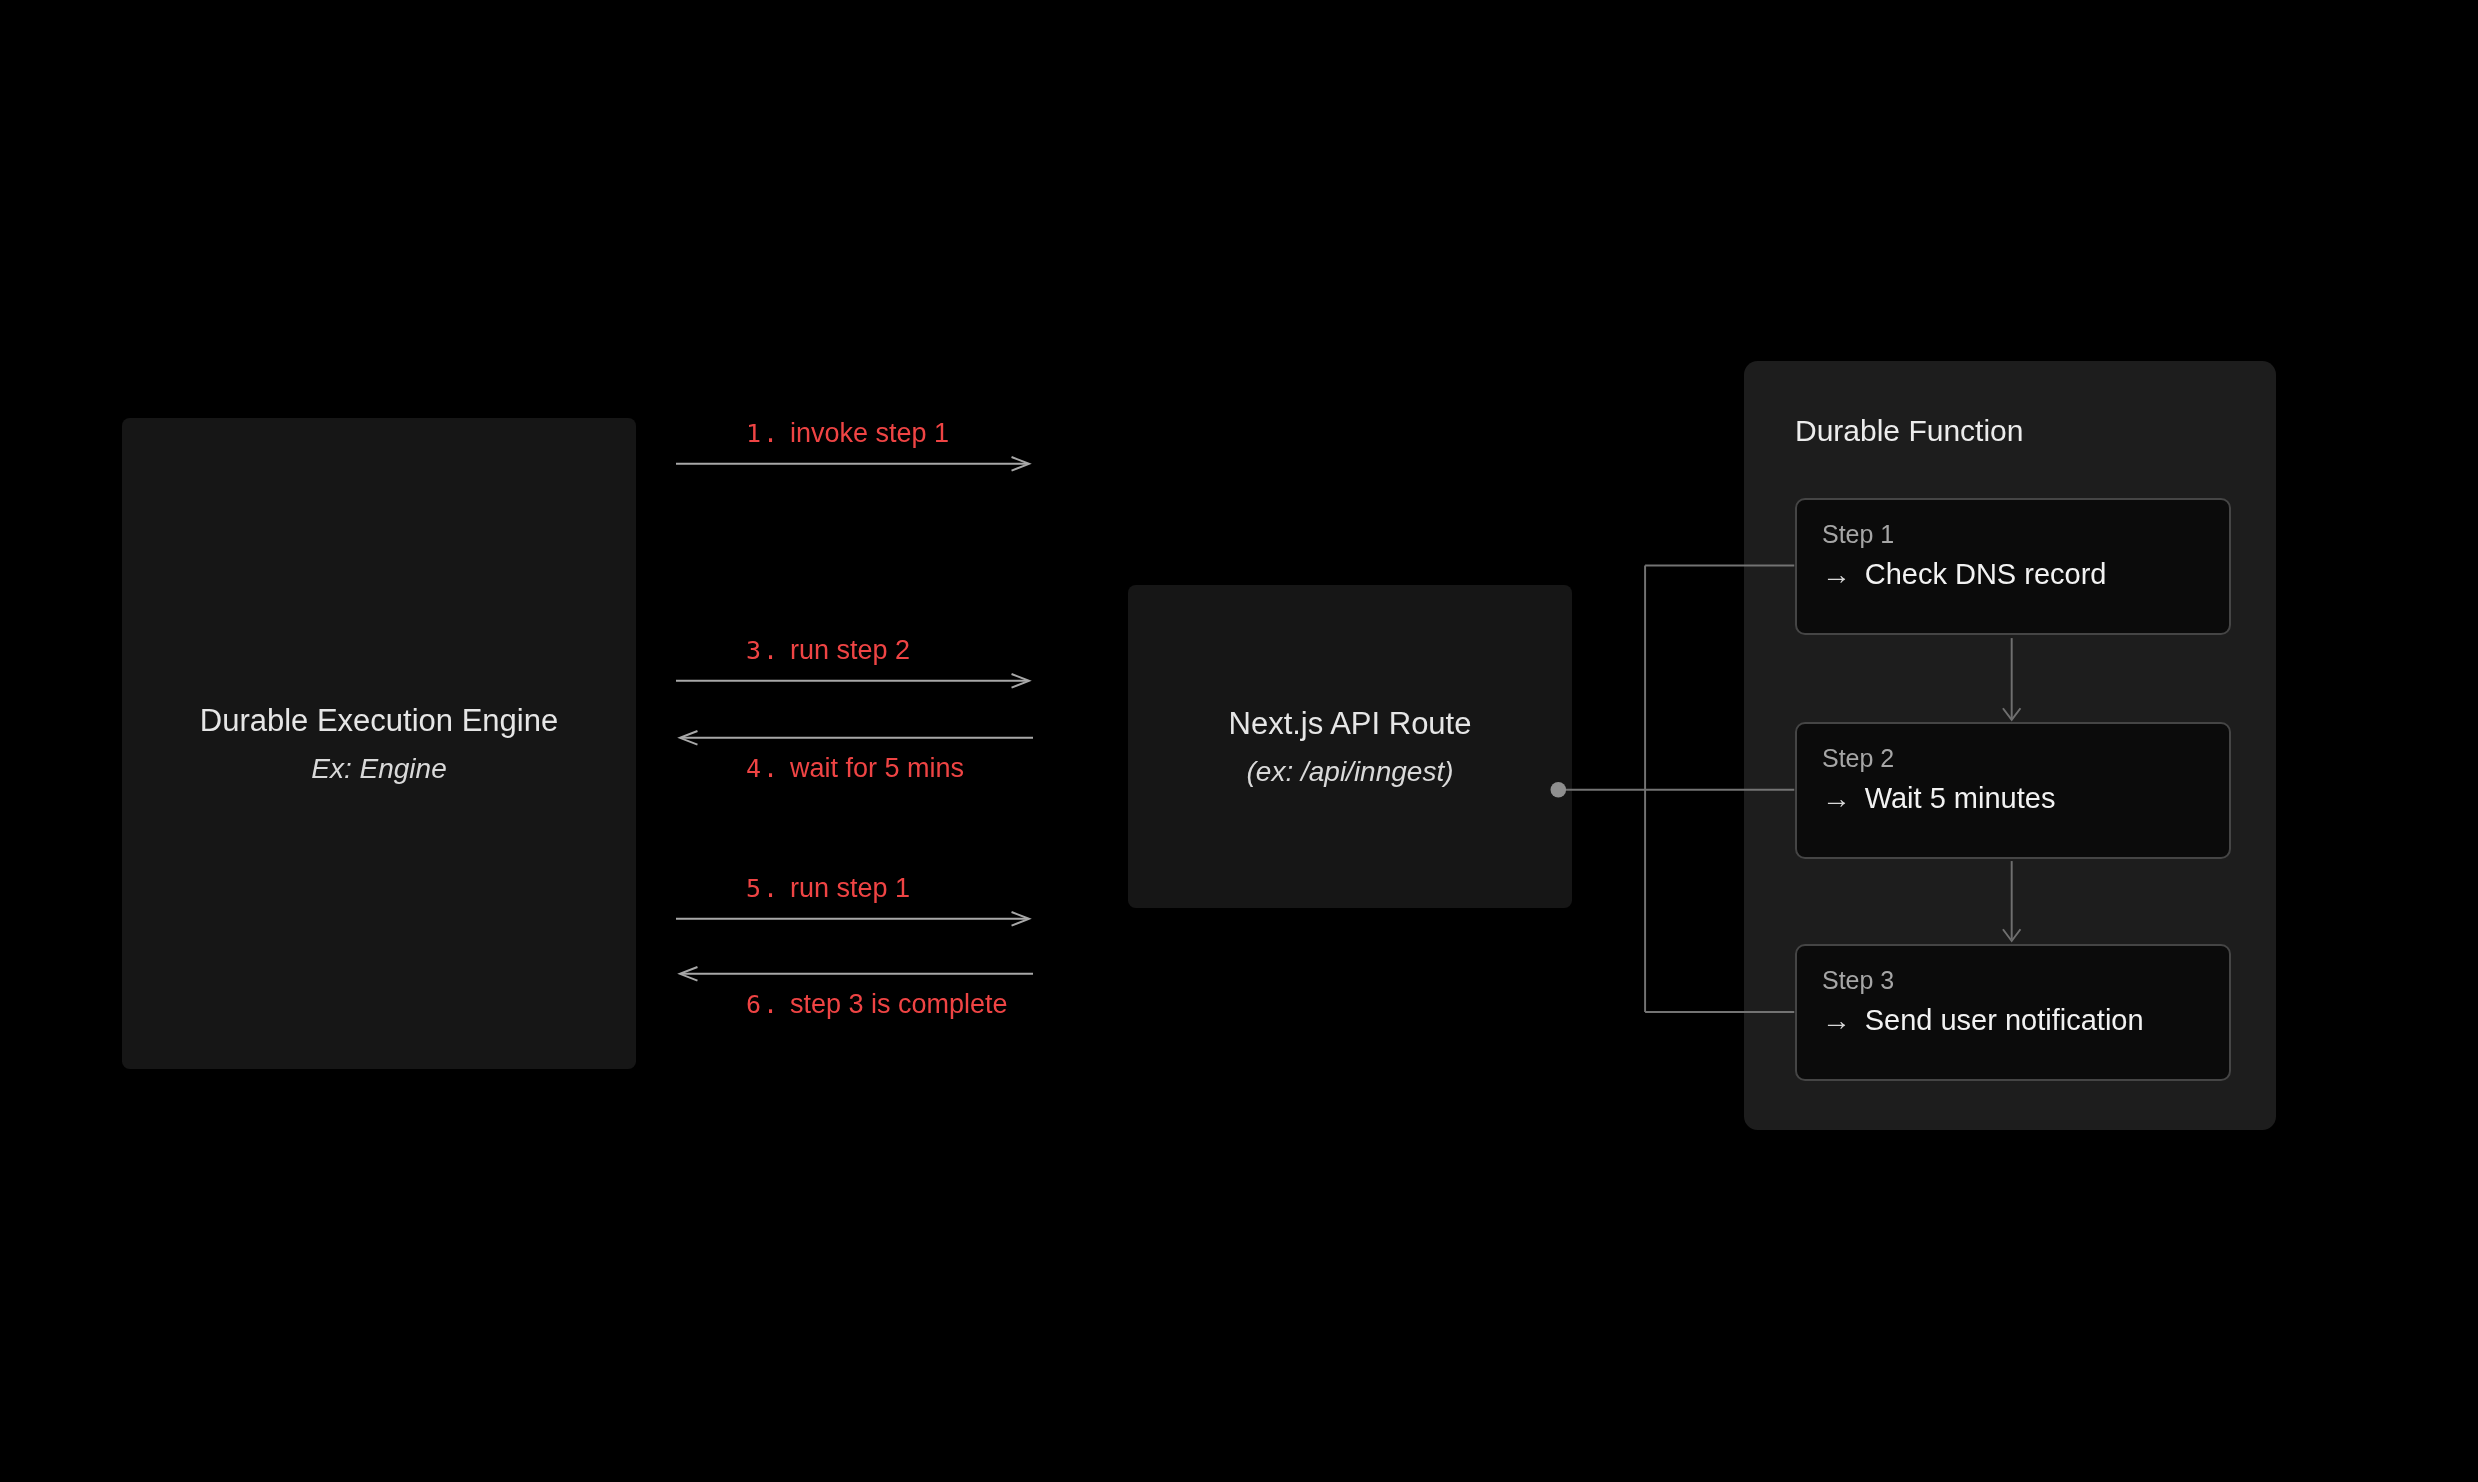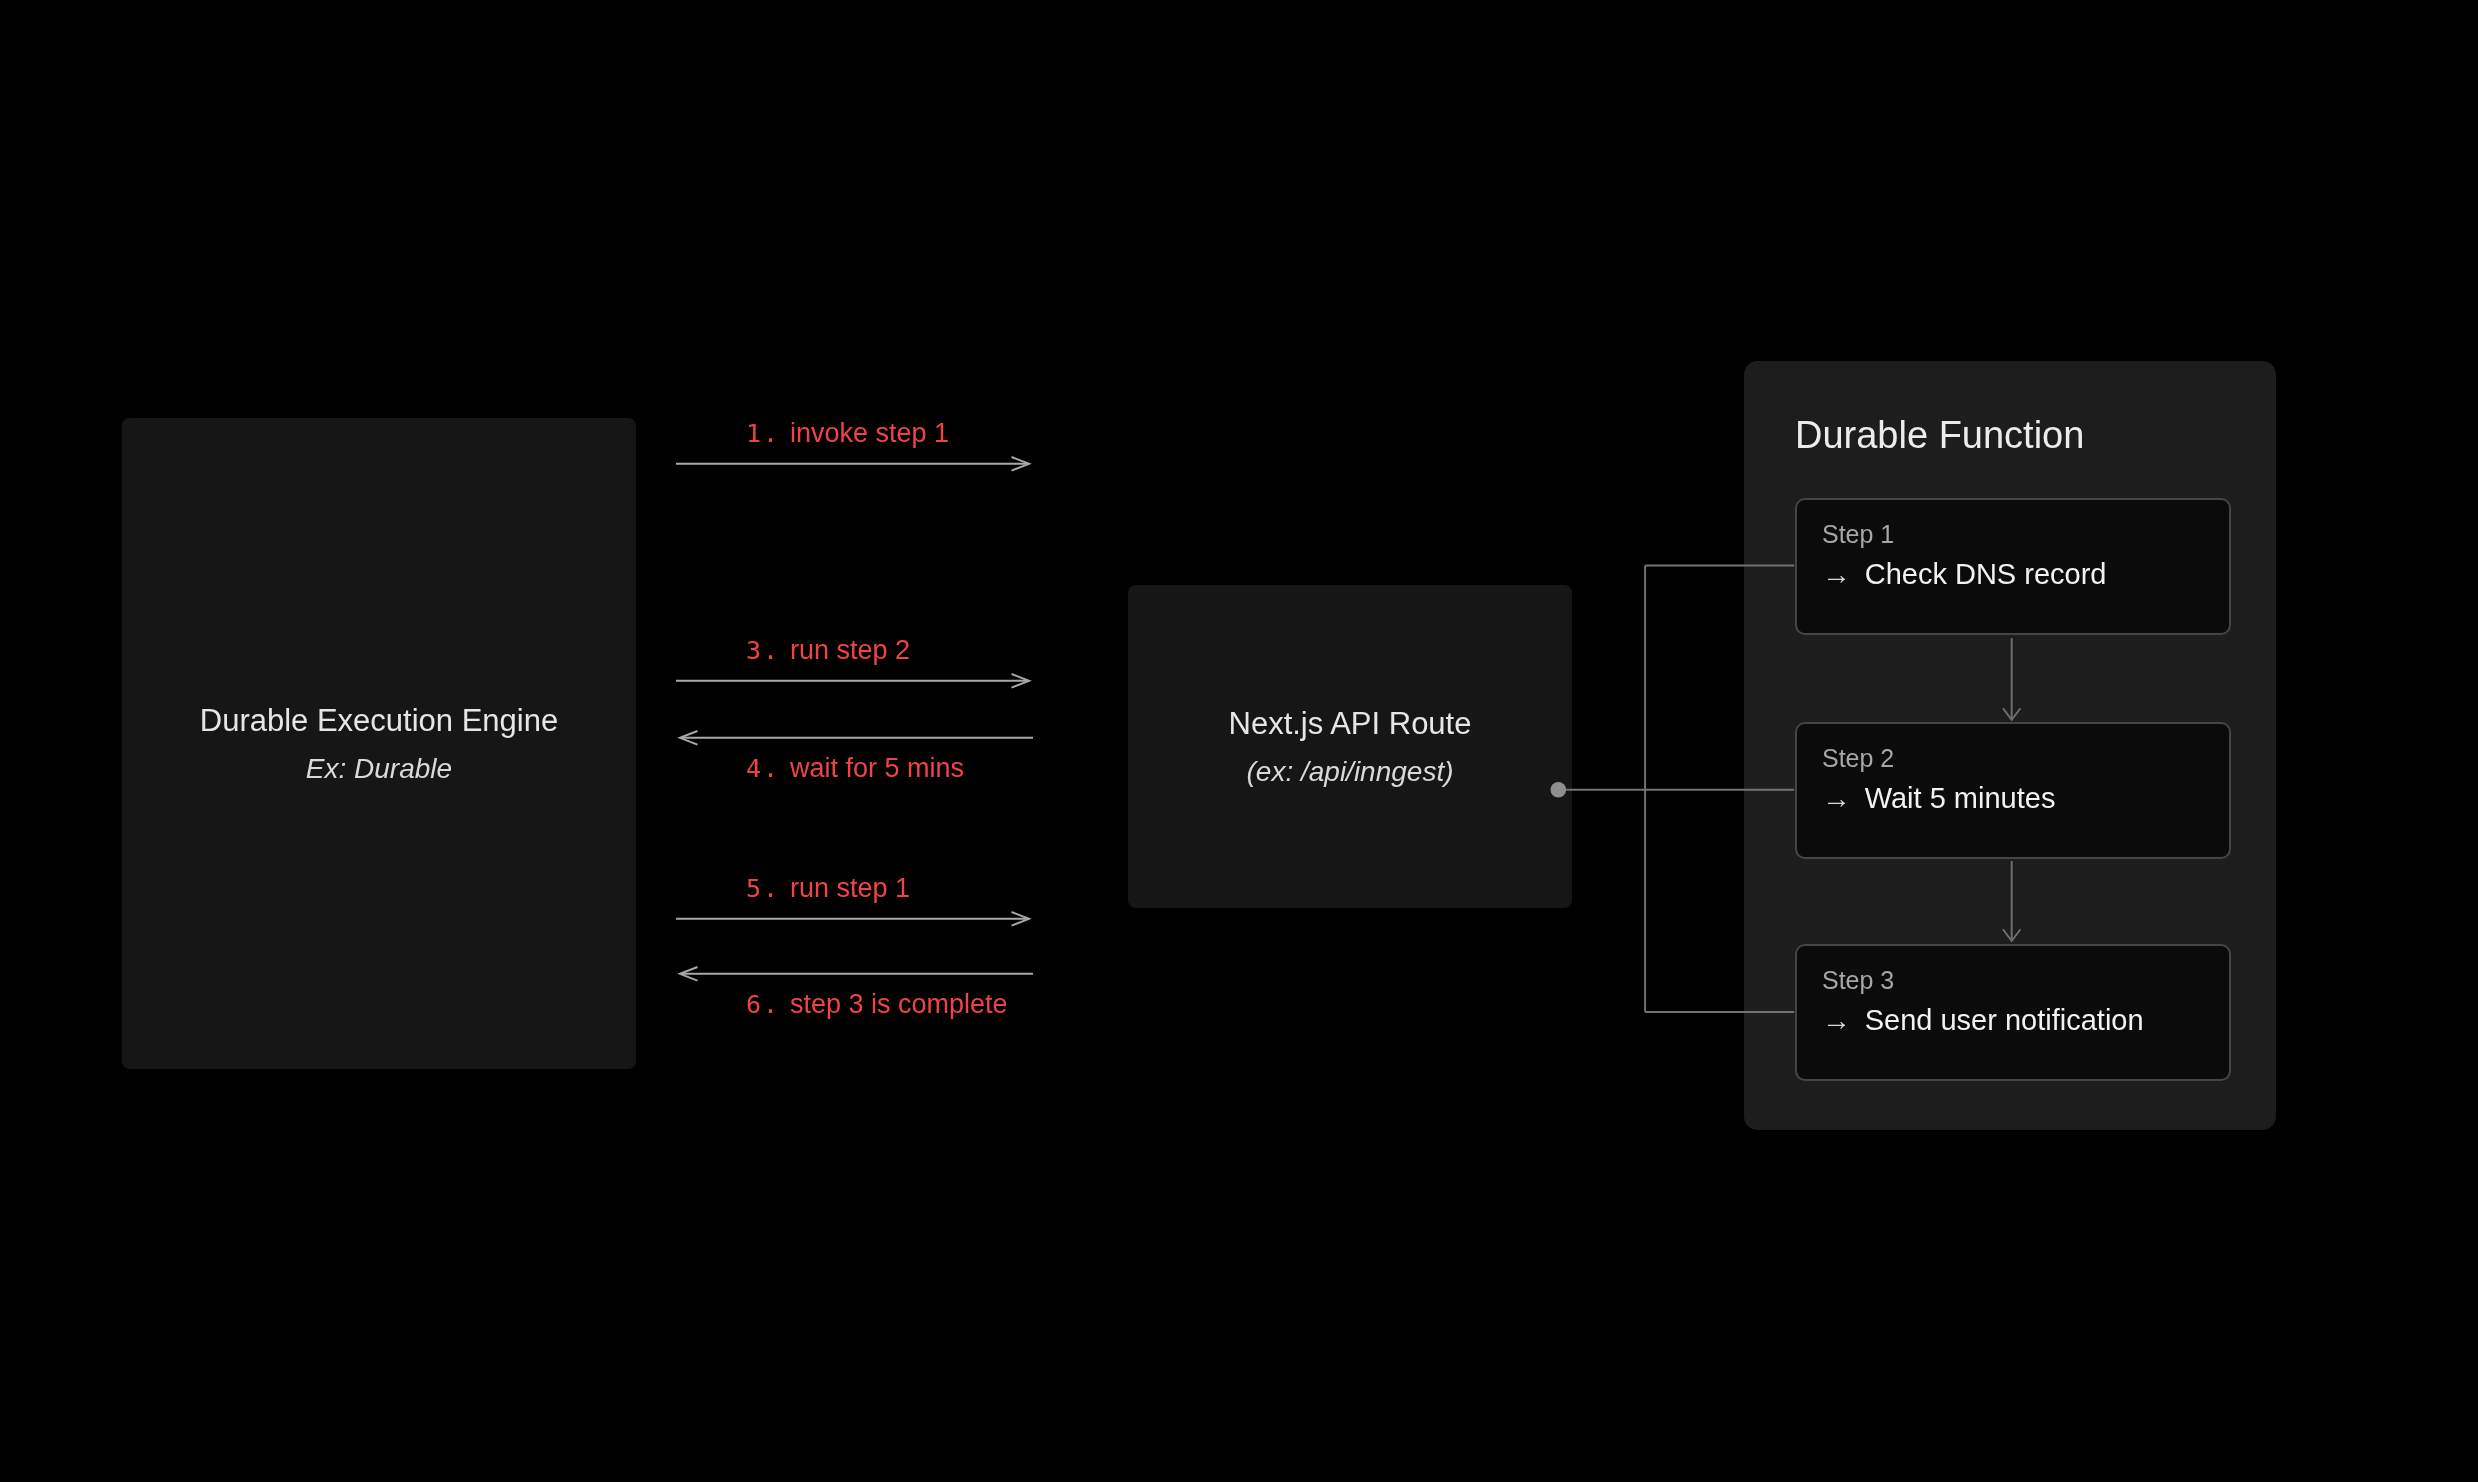--- a/index.html
+++ b/index.html
@@ -75,21 +75,21 @@
   
   .panel {
     position: absolute;
     left: 1744px;
     top: 361px;
     width: 532px;
     height: 769px;
     background: #1d1d1d;
     border-radius: 13.7px;
   }
-  .panel-title { position: absolute; left: 51px; top: 53px; font-size: 38px; color: #ececec; white-space: nowrap; }
+  .panel-title { position: absolute; left: 51px; top: 53px; font-size: 30px; color: #ececec; white-space: nowrap; }
   .step {
     position: absolute;
     left: 51px;
     width: 436px;
     height: 137px;
     background: #0b0b0b;
     border: 2px solid #454545;
     border-radius: 10px;
     box-sizing: border-box;
     padding: 19.5px 25px;
@@ -106,21 +106,21 @@
 
   .overlay { position: absolute; left: 0; top: 0; pointer-events: none; }
 </style>
 </head>
 <body>
 
 <div class="canvas">
 
   <div class="box engine">
     <div class="box-title">Durable Execution Engine</div>
-    <div class="box-subtitle">Ex: Durable</div>
+    <div class="box-subtitle">Ex: Engine</div>
   </div>
 
   <div class="message dir-right msg1">
     <span class="msg-label">
       <span class="msg-num">1.</span><span>invoke step 1</span>
     </span>
     <svg width="357" height="17.6" viewBox="0 0 366 18">
       <line x1="0" y1="9" x2="360" y2="9" stroke="#a8a8a8" stroke-width="2"></line>
       <path d="M344,2 L362,9 L344,16" fill="none" stroke="#a8a8a8" stroke-width="2"></path>
     </svg>

